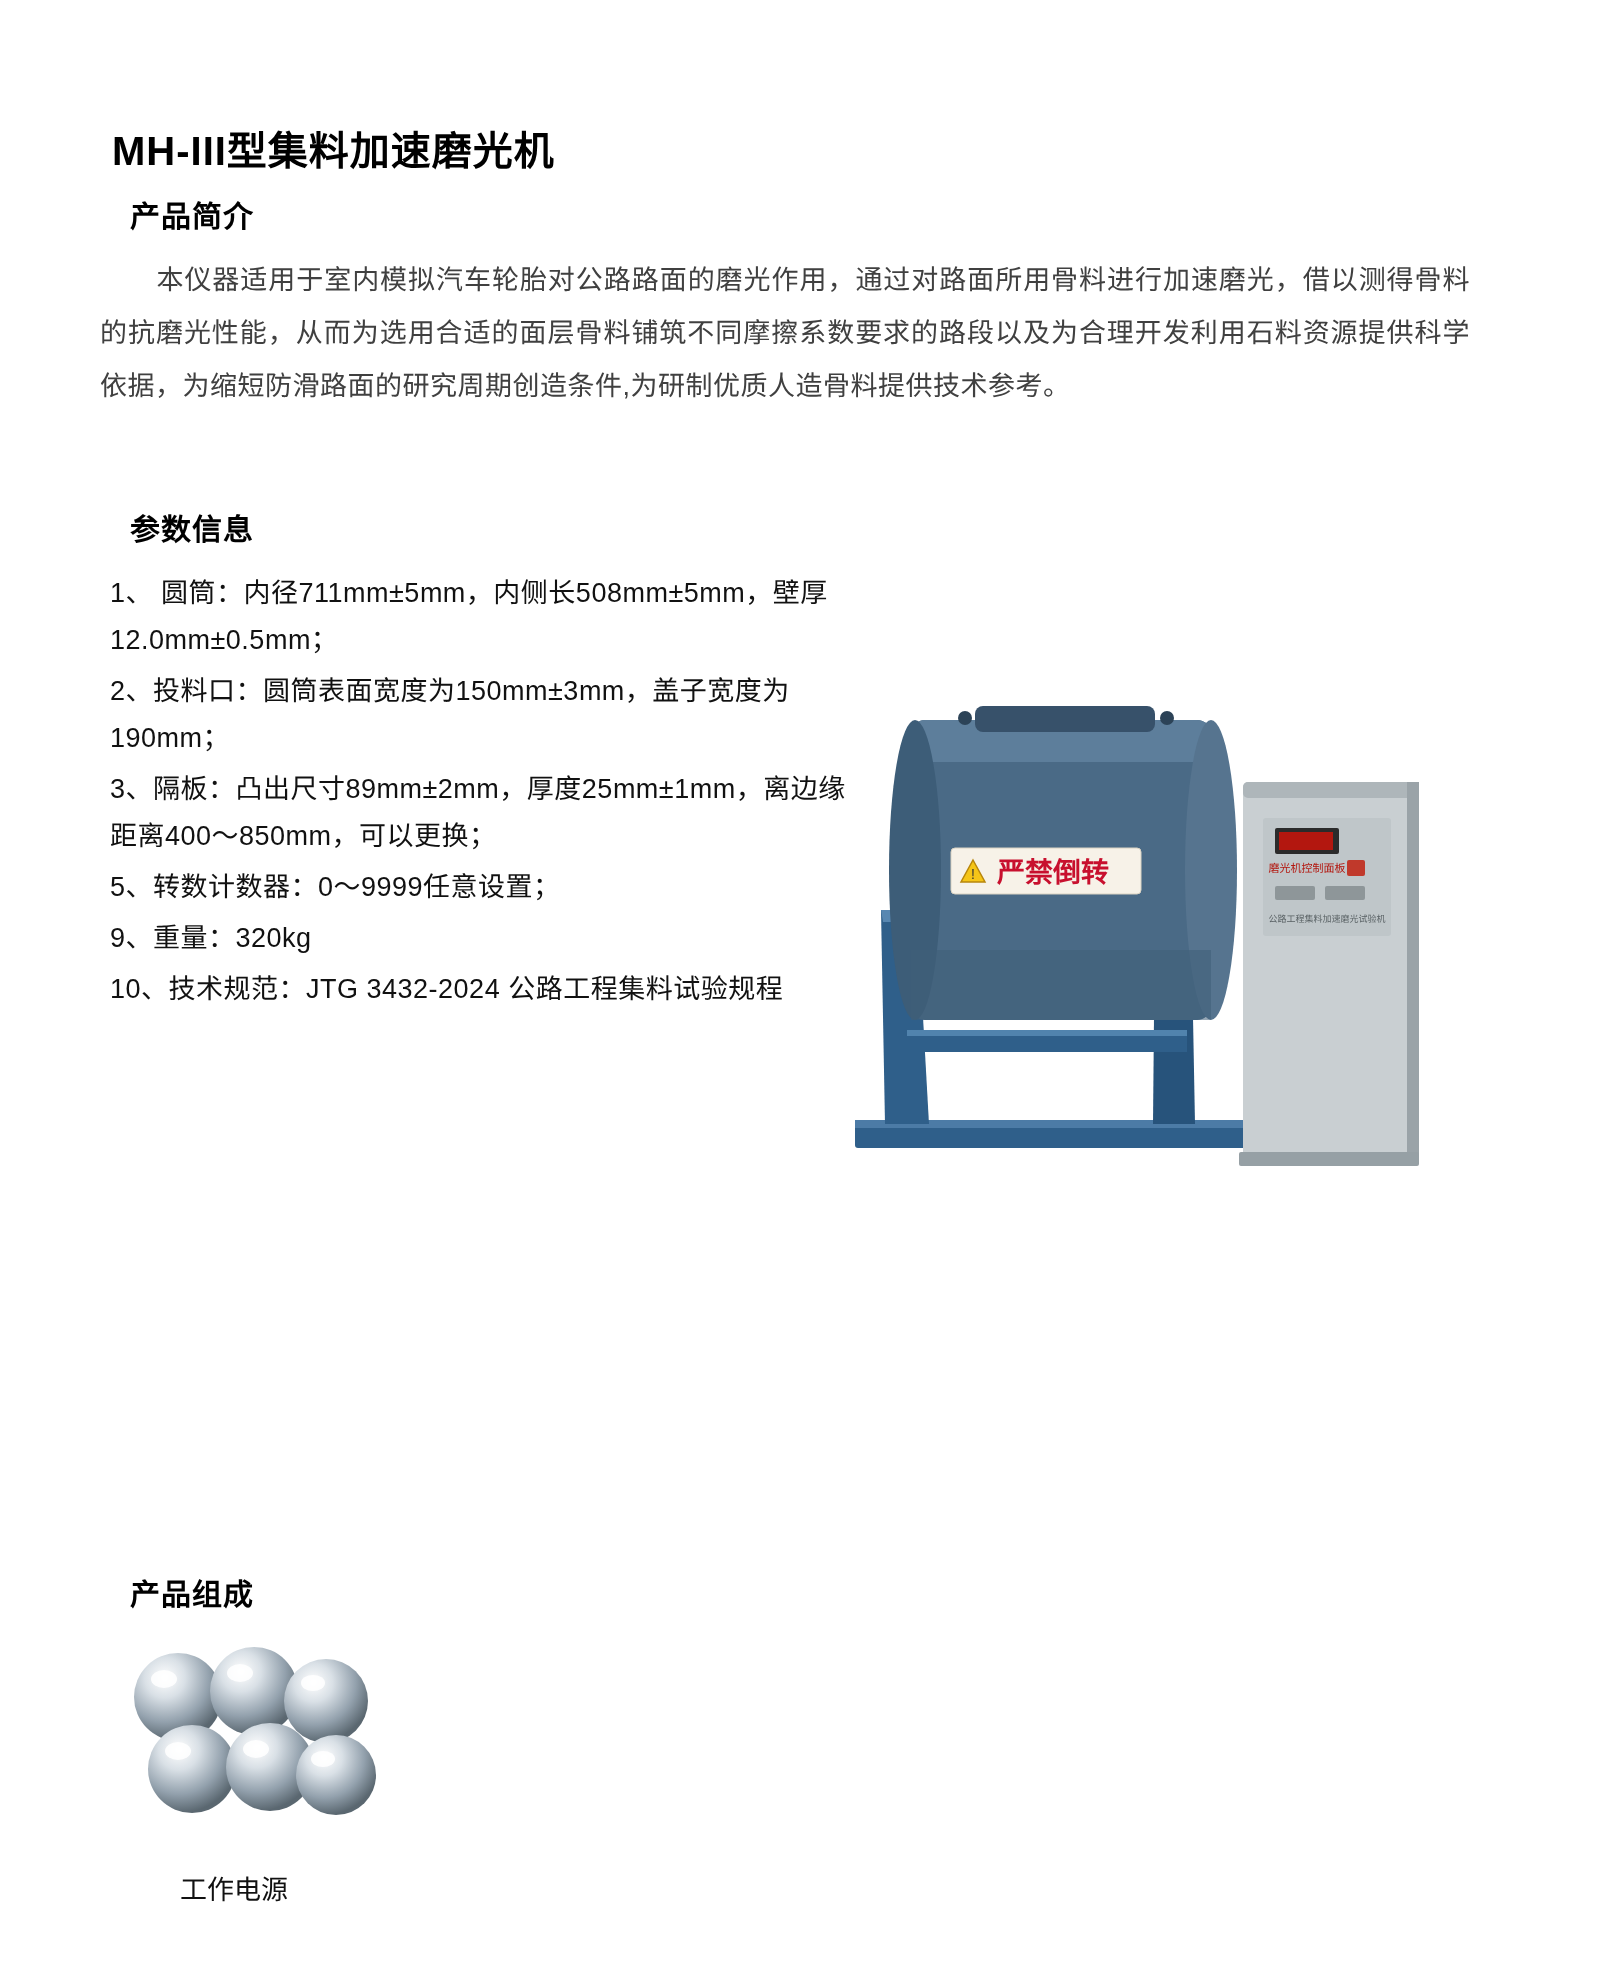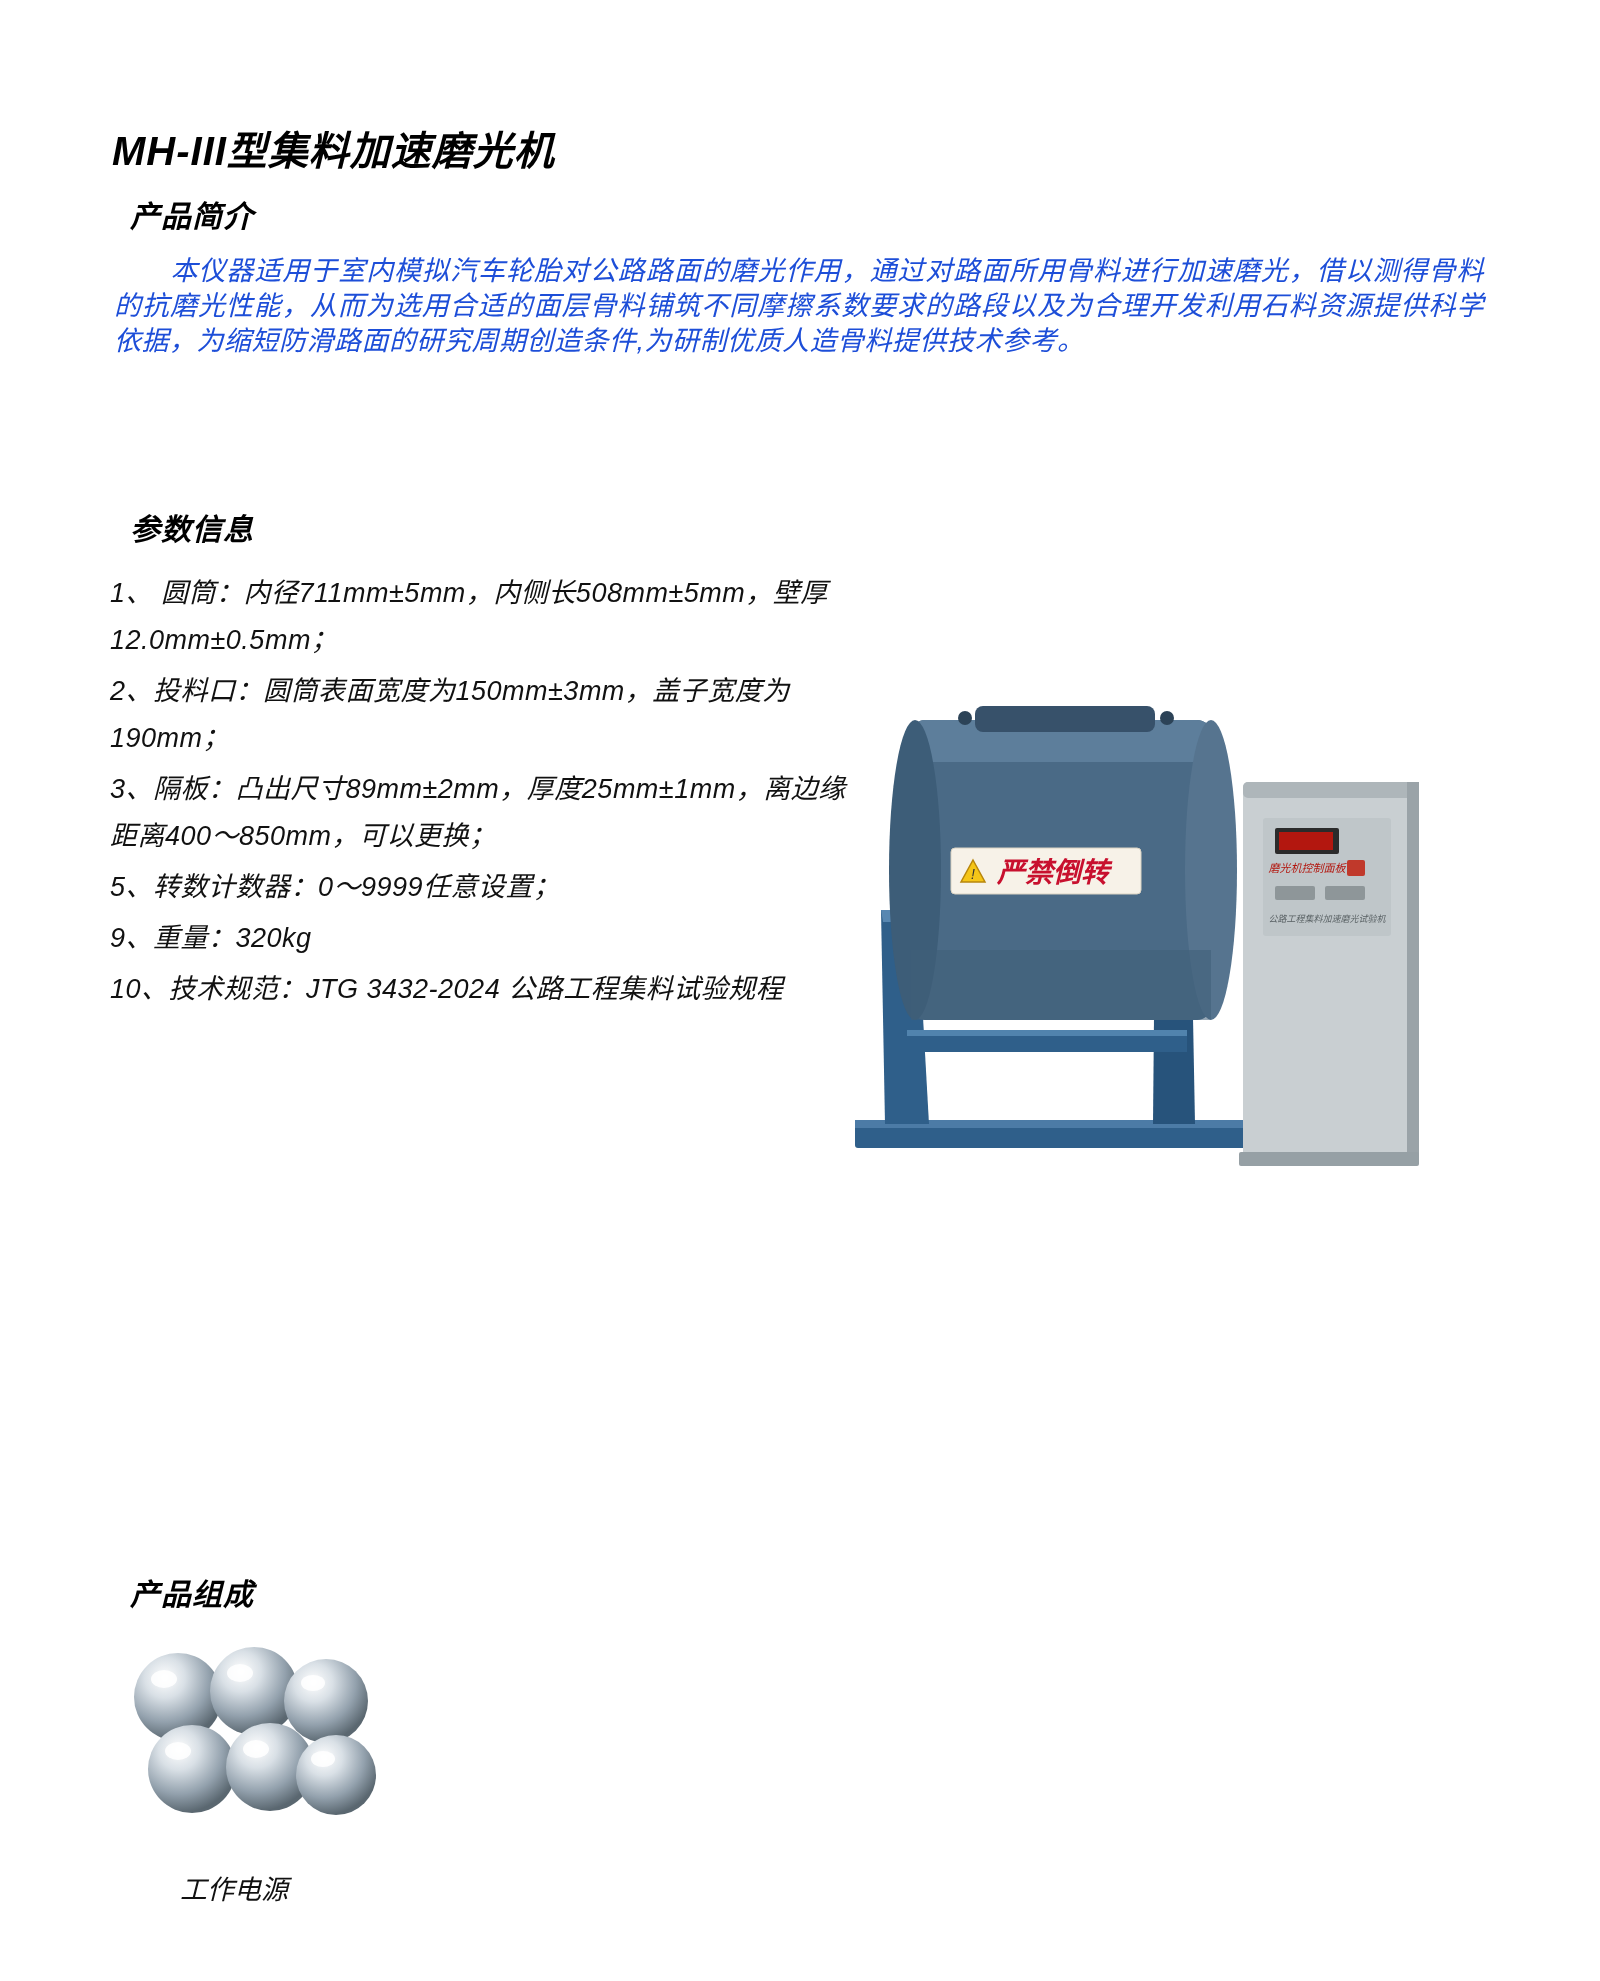--- a/index.html
+++ b/index.html
@@ -14,21 +14,20 @@
     color: #111111;
     position: relative;
     overflow: hidden;
   }
   .page {
     position: relative;
     width: 1600px;
     height: 1981px;
     padding: 0;
     box-sizing: border-box;
-    font-style: italic;
   }
   .doc-title {
     position: absolute;
     left: 112px;
     top: 92px;
     font-size: 40px;
     font-weight: bold;
     letter-spacing: 1px;
     color: #000;
   }
@@ -39,27 +38,27 @@
     letter-spacing: 1px;
     margin-left: 20px;
   }
   .sec-intro-head {
     position: absolute;
     left: 110px;
     top: 192px;
   }
   .intro-body {
     position: absolute;
-    left: 114px;
+    left: 100px;
     top: 254px;
     width: 1370px;
     font-size: 27px;
-    line-height: 35px;
+    line-height: 53px;
     text-align: justify;
-    color: #1d4ed8;
+    color: #404040;
     letter-spacing: 0.5px;
   }
   .intro-body .indent {
     display: inline-block;
     width: 56px;
   }
   .sec-param-head {
     position: absolute;
     left: 110px;
     top: 505px;

